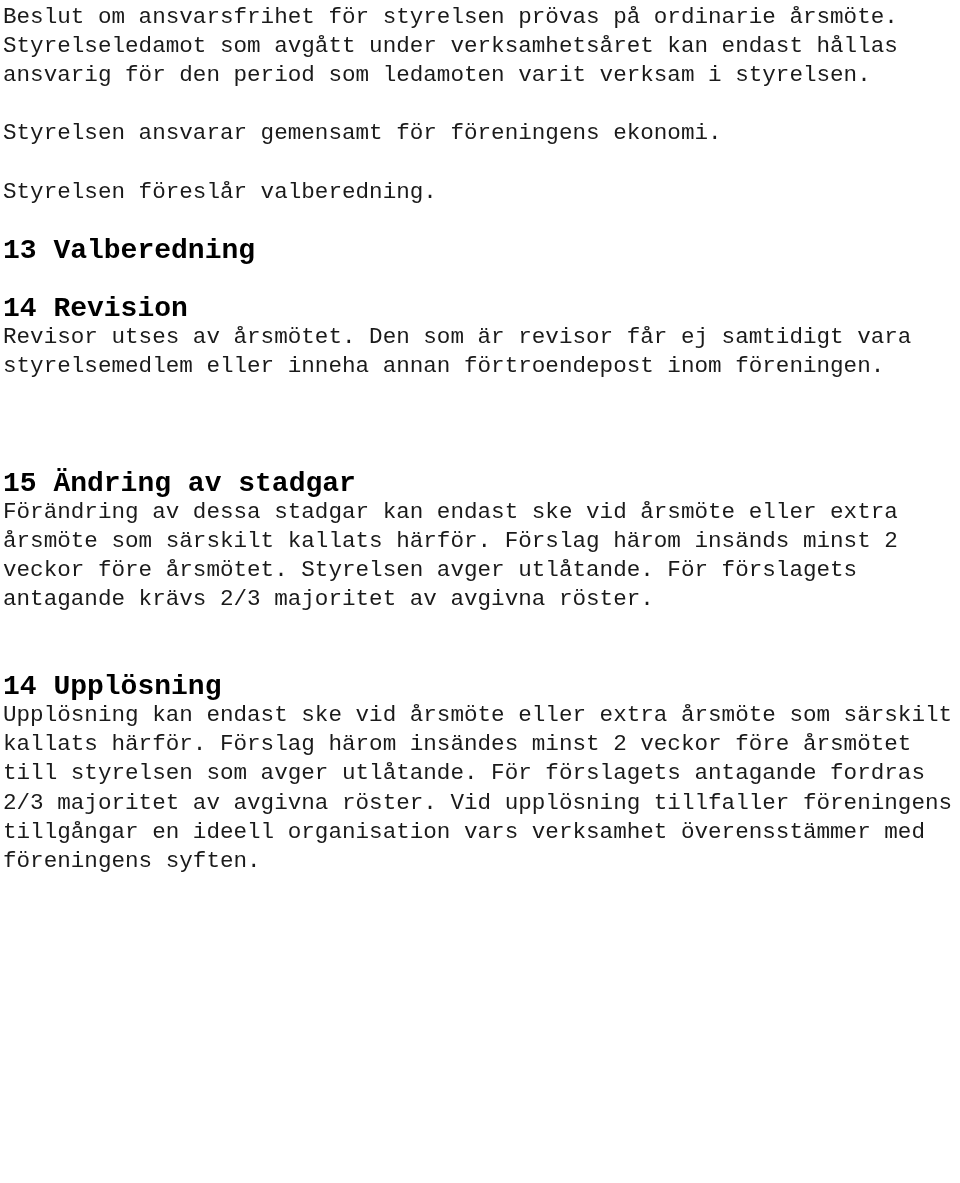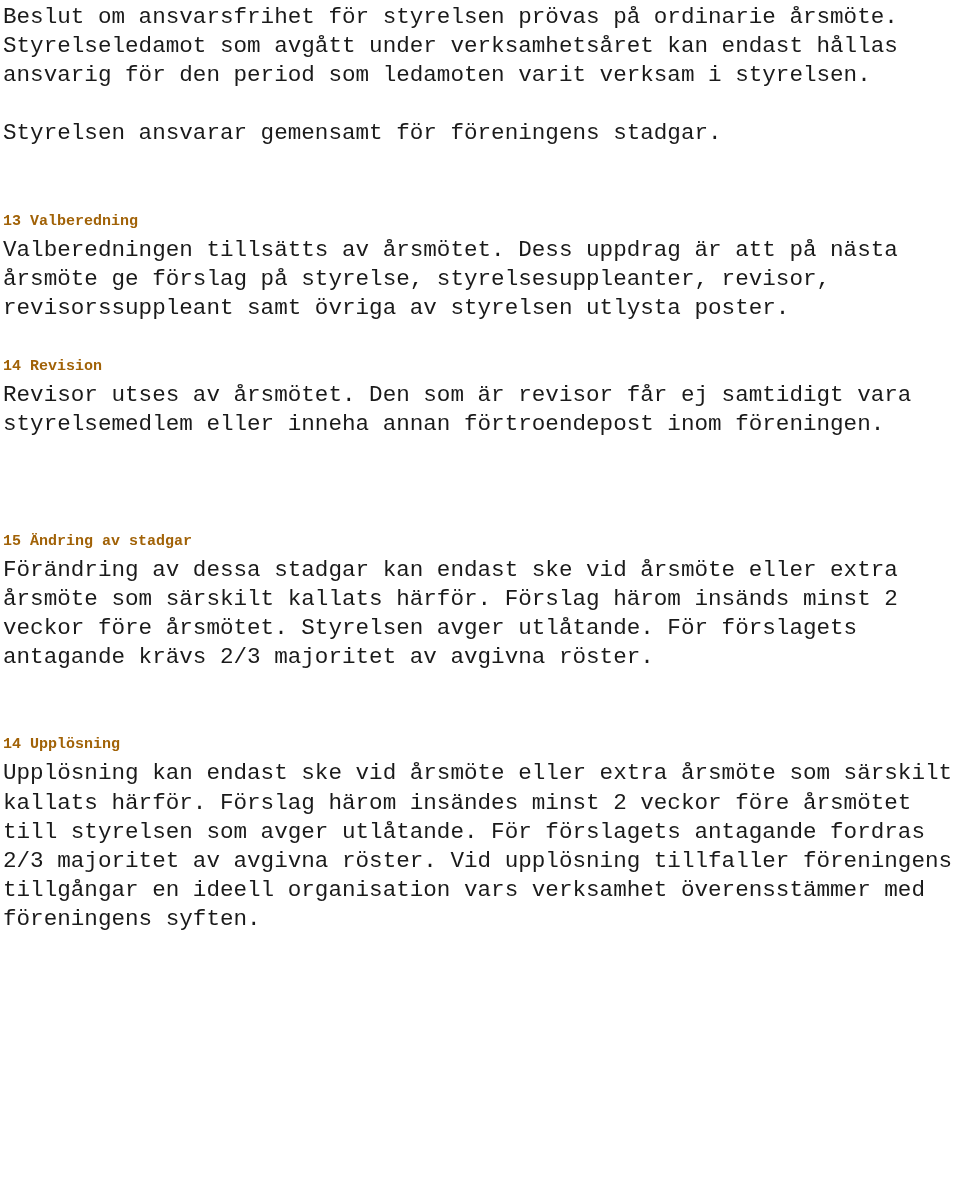--- a/index.html
+++ b/index.html
@@ -29,54 +29,54 @@
   .para {
     font-size: 22.6px;
     line-height: 29.1px;
     letter-spacing: 0px;
     white-space: pre-wrap;
     font-weight: 400;
     color: #1a1a1a;
     margin: 0;
   }
   .heading {
-    font-size: 15px;
+    font-size: 28px;
     line-height: 29.1px;
     font-weight: 700;
-    color: #a16207;
+    color: #000000;
     white-space: pre-wrap;
     margin: 0;
   }
   
   .gap-line { height: 29.1px; }
 </style>
 </head>
 <body>
 
 <div class="page">
 
   <div class="block">
     <p class="para">Beslut om ansvarsfrihet för styrelsen prövas på ordinarie årsmöte.
 Styrelseledamot som avgått under verksamhetsåret kan endast hållas
 ansvarig för den period som ledamoten varit verksam i styrelsen.</p>
   </div>
   <div class="gap-line"></div>
 
   <div class="block">
-    <p class="para">Styrelsen ansvarar gemensamt för föreningens stadgar.</p>
+    <p class="para">Styrelsen ansvarar gemensamt för föreningens ekonomi.</p>
   </div>
   <div class="gap-line"></div>
 
+  <div class="block">
+    <p class="para">Styrelsen föreslår valberedning.</p>
+  </div>
   <div class="gap-line"></div>
 
   <div class="block">
     <h2 class="heading">13 Valberedning</h2>
-    <p class="para">Valberedningen tillsätts av årsmötet. Dess uppdrag är att på nästa
-årsmöte ge förslag på styrelse, styrelsesuppleanter, revisor,
-revisorssuppleant samt övriga av styrelsen utlysta poster.</p>
   </div>
   <div class="gap-line"></div>
 
   <div class="block">
     <h2 class="heading">14 Revision</h2>
     <p class="para">Revisor utses av årsmötet. Den som är revisor får ej samtidigt vara
 styrelsemedlem eller inneha annan förtroendepost inom föreningen.</p>
   </div>
   <div class="gap-line"></div>
 

